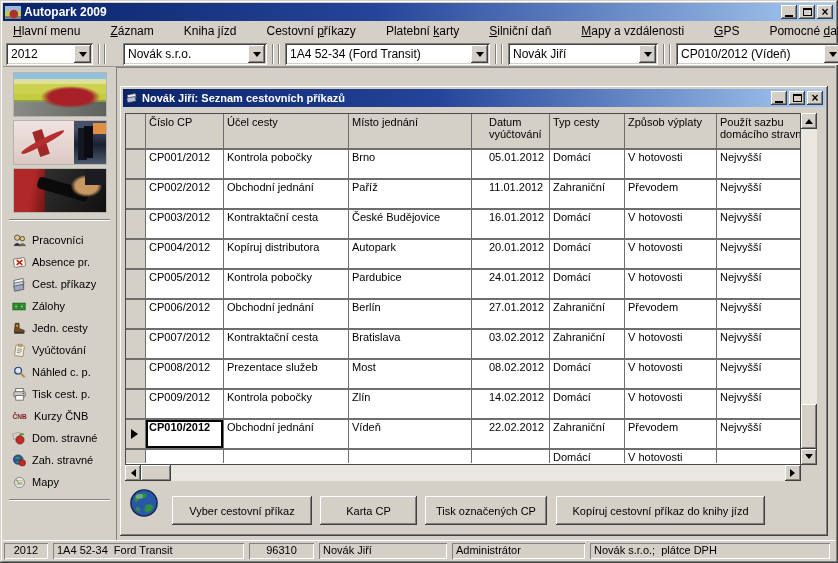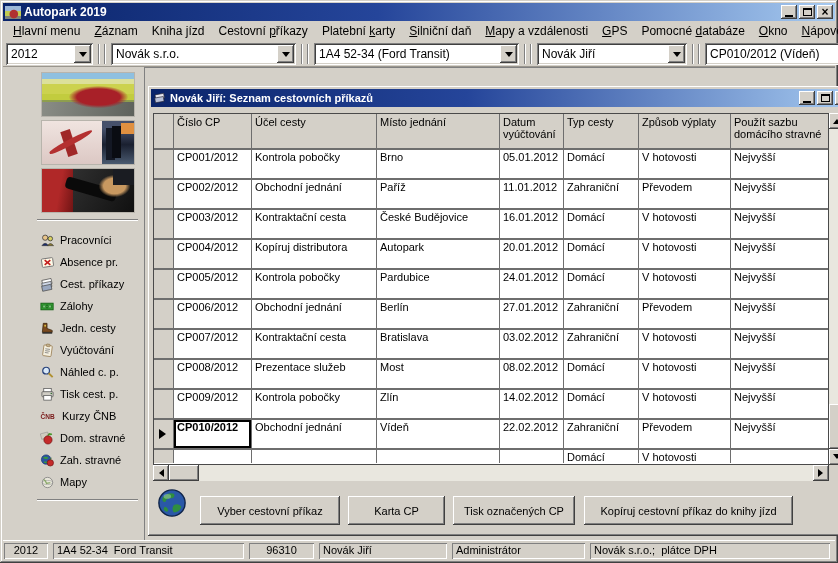--- a/index.html
+++ b/index.html
@@ -19,41 +19,41 @@
   .win-btns{display:flex;gap:2px;align-items:center;}
   .win-btn{width:16px;height:14px;display:flex;align-items:center;justify-content:center;position:relative;}
   .glyph-min{width:8px;height:2px;background:#000;margin-top:7px;}
   .glyph-max{width:9px;height:8px;border:1px solid #000;border-top-width:2px;}
   .glyph-close{font-size:12px;font-weight:bold;line-height:12px;}
   .app-icon{width:16px;height:13px;flex:none;
     background:radial-gradient(circle at 55% 62%,#b03030 0 32%,rgba(176,48,48,0) 40%),
                linear-gradient(180deg,#9db8d8 0 35%,#c2cc52 35% 75%,#7e837a 75%);}
 
   
-  .menubar{height:20px;display:flex;align-items:center;padding:0 3px;flex:none;}
+  .menubar{height:20px;display:flex;align-items:center;padding:0 3px;flex:none;gap:16px;}
   .menu-item{padding:3px 7px;white-space:nowrap;font-size:12px;}
 
   
   .combobar{height:26px;display:flex;align-items:center;padding:1px 3px;flex:none;border-bottom:1px solid #9a968e;}
   .combo{position:relative;height:22px;background:#fff;flex:none;
          box-shadow:inset 1px 1px #808080,inset -1px -1px #ffffff,inset 2px 2px #404040,inset -2px -2px #d4d0c8;}
   .combo-value{position:absolute;left:5px;top:4px;right:21px;white-space:nowrap;overflow:hidden;font-size:12px;}
   .combo-btn{position:absolute;right:2px;top:2px;bottom:2px;width:17px;display:flex;align-items:flex-start;justify-content:center;}
   .down-tri{width:0;height:0;border:4px solid transparent;border-top:5px solid #000;margin-top:7px;}
   .combo-year{width:87px;}
-  .combo-company{width:185px;}
+  .combo-company{width:144px;margin-left:12px;}
   .combo-vehicle{width:205px;}
   .combo-driver{width:150px;}
   .combo-trip{width:167px;}
   .toolsep{width:2px;height:20px;border-left:1px solid #808080;border-right:1px solid #fff;margin:0 2px;}
   .gap{display:flex;margin:0 3px;}
 
   
   .main{flex:1;display:flex;min-height:0;}
-  .sidebar{width:113px;flex:none;padding-top:5px;margin-left:28px;}
+  .sidebar{width:113px;flex:none;padding-top:5px;}
   .photo{width:94px;height:45px;margin:0 auto 3px;position:relative;overflow:hidden;border:1px solid #b8b4ac;}
   .photo-car{background:linear-gradient(180deg,#8fc0e0 0 15%,#dce09a 15% 26%,#ccd24e 26% 48%,#c2cc3e 48% 62%,#8e9e4e 62% 72%,#7e837a 72%);}
   .road{position:absolute;left:0;bottom:0;width:100%;height:32%;background:linear-gradient(100deg,#8a8d86,#5e625c);}
   .car-blob{position:absolute;left:30%;top:30%;width:64%;height:52%;border-radius:50%;
             background:radial-gradient(ellipse at 50% 50%,#a82028 0 52%,rgba(168,32,40,0) 72%);}
   .photo-plane{background:linear-gradient(180deg,#f0e4e0,#dcc8c4);}
   .plane-body{position:absolute;left:6%;top:42%;width:52%;height:15%;background:#b43030;transform:rotate(-28deg);border-radius:45% 55% 55% 45%;}
   .plane-wing{position:absolute;left:24%;top:22%;width:11%;height:60%;background:#a02828;transform:rotate(-18deg);}
   .fashion-block{position:absolute;right:0;top:0;width:34%;height:100%;background:linear-gradient(180deg,#46506a 0 18%,#1a2030 55%,#4a5a70);}
   .fashion-fig{position:absolute;right:14%;top:12%;width:9%;height:74%;background:#0a0c12;box-shadow:-6px 2px 0 #141824;}
@@ -78,21 +78,21 @@
   .inner-title-text{font-size:11px;}
   .inner-content{flex:1;position:relative;}
 
   .table-wrap{position:absolute;left:2px;top:6px;width:692px;display:flex;flex-wrap:wrap;}
   .grid{width:676px;height:352px;background:#fff;border:1px solid #4a4a4a;overflow:hidden;}
   .trow{display:flex;height:30px;border-bottom:2px solid #6e6e6e;background:#fff;}
   .header-row{display:flex;height:36px;border-bottom:2px solid #6e6e6e;background:#d4d0c8;}
   .cell{border-right:1px solid #6e6e6e;padding:1px 3px;overflow:hidden;white-space:nowrap;flex:none;}
   .header-cell{background:#d4d0c8;white-space:normal;line-height:12px;padding-top:2px;}
   .sel-cell{width:20px;background:#d4d0c8;position:relative;border-right:1px solid #6e6e6e;}
-  .col-0{width:78px;} .col-1{width:125px;} .col-2{width:123px;} .col-3{width:64px;}
+  .col-0{width:78px;} .col-1{width:125px;} .col-2{width:123px;} .col-3{width:64px;margin-left:14px;}
   .col-4{width:75px;} .col-5{width:92px;} .col-6{width:97px;border-right:none;}
   .focused{box-shadow:inset 0 0 0 2px #000;font-weight:bold;}
   .row-marker{position:absolute;left:5px;top:9px;width:0;height:0;border-left:7px solid #000;border-top:5px solid transparent;border-bottom:5px solid transparent;}
   .partial{height:13px;border-bottom:none;}
 
   
   .vscroll{width:16px;height:352px;display:flex;flex-direction:column;background:#e9e7df;}
   .hscroll{width:676px;height:16px;display:flex;background:#e9e7df;}
   .sb-btn{width:16px;height:16px;flex:none;display:flex;align-items:center;justify-content:center;}
   .sb-track{flex:1;position:relative;}
@@ -119,21 +119,21 @@
   .grip{margin-left:auto;width:12px;height:12px;align-self:flex-end;
         background:repeating-linear-gradient(135deg,transparent 0 2px,#808080 2px 3px,#fff 3px 4px);}
 </style>
 </head>
 <body>
 
 <div id="app">
 
   <div class="titlebar">
     <div class="app-icon"></div>
-    <div class="title-text">Autopark 2019</div>
+    <div class="title-text">Autopark 2009</div>
     <div class="win-btns">
       <div class="win-btn raised">
           <div class="glyph-min"></div>
         </div>
       <div class="win-btn raised">
           <div class="glyph-max"></div>
         </div>
       <div class="win-btn raised">
           <span class="glyph-close">×</span>
         </div>

